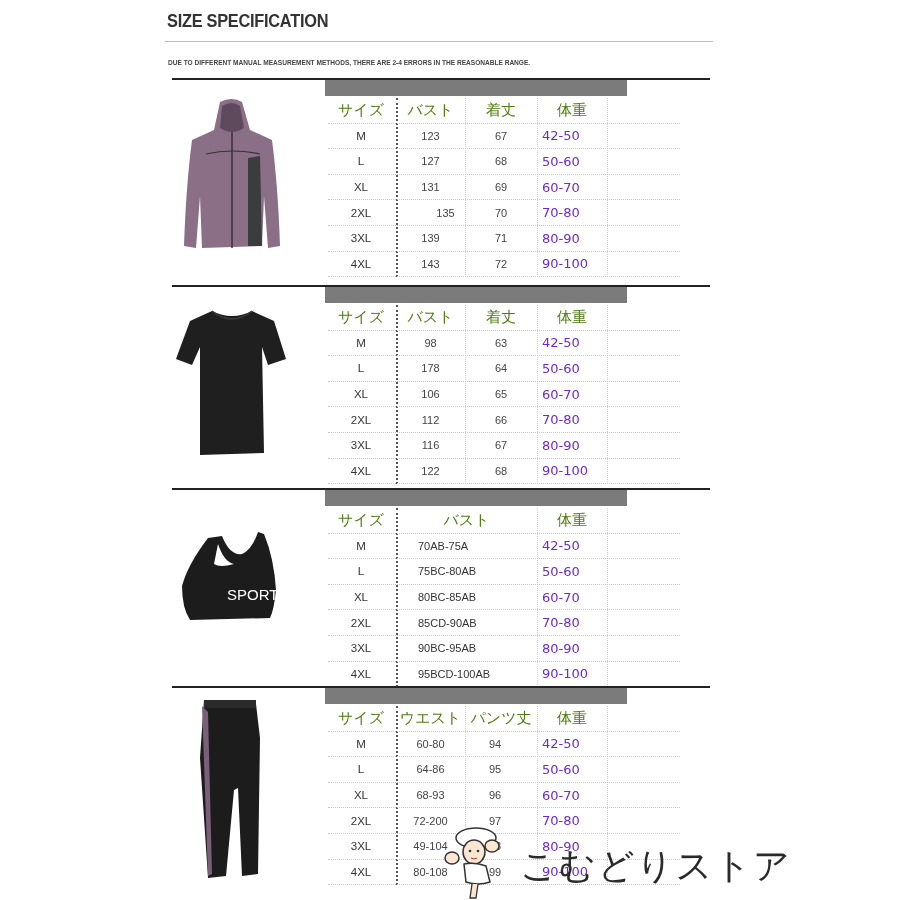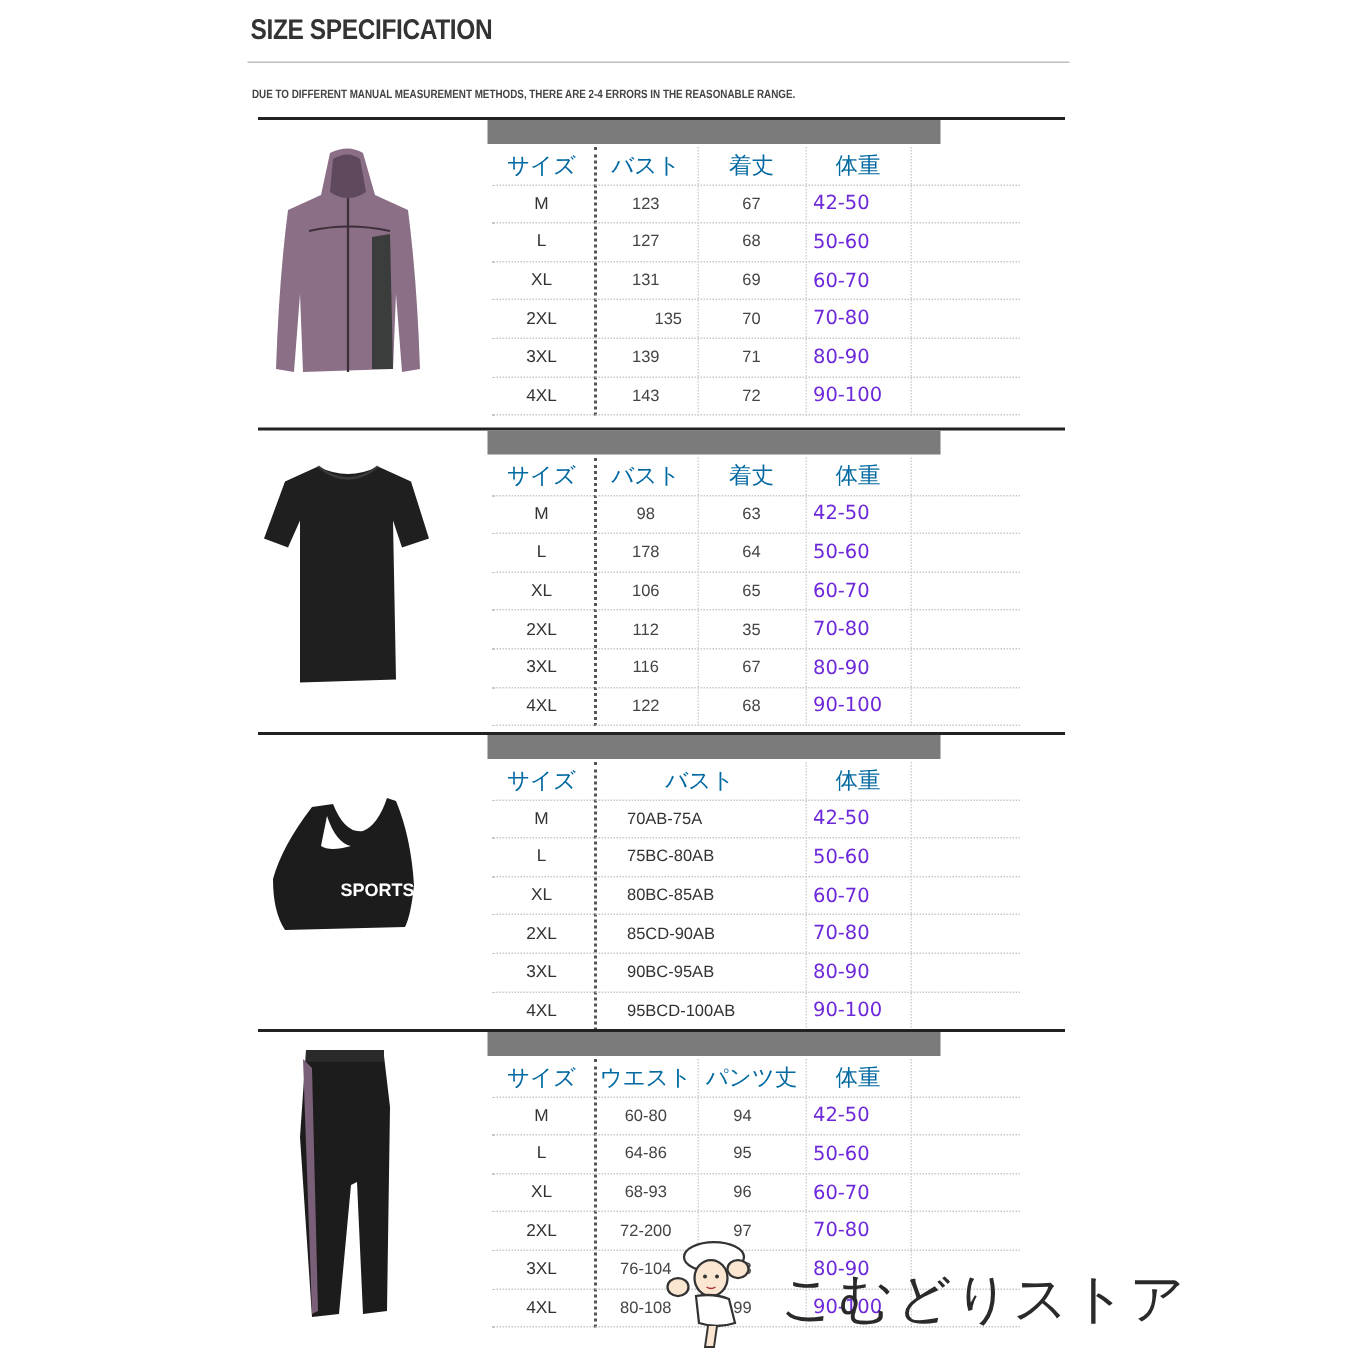--- a/index.html
+++ b/index.html
@@ -16,21 +16,21 @@
   .sec-bar { position: absolute; left: 325px; width: 302px; height: 16px; background: #7b7b7b; top: 2px; }
 
   .garment { position: absolute; }
 
   .tbl { position: absolute; left: 328px; top: 20px; width: 352px; }
   .row { position: relative; height: 24.6px; border-bottom: 1px dotted #c8c8c8; }
   .cell { position: absolute; top: 0; height: 100%; display: flex; align-items: center; justify-content: center;
           white-space: nowrap; }
   .vline { position: absolute; top: 0; bottom: 0; width: 0; border-left: 1px dotted #d0d0d0; }
   .vline.heavy { border-left: 2px dotted #555; }
-  .hdr .cell { font-size: 15px; color: #0369a1; font-weight: normal; }
+  .hdr .cell { font-size: 15px; color: #4d7c0f; font-weight: normal; }
   .size-cell { font-family: "Liberation Sans", sans-serif; font-size: 11.5px; color: #333; }
   .num-cell  { font-family: "Liberation Sans", sans-serif; font-size: 11px; color: #444; }
   .wt-cell   { font-family: "DejaVu Sans", sans-serif; font-size: 13px; color: #6d28d9; justify-content: flex-start; }
   .bra-cell  { font-family: "Liberation Sans", sans-serif; font-size: 11px; color: #333; justify-content: flex-start; }
 
   .watermark { position: absolute; left: 520px; top: 842px; font-size: 36px; color: #2a2a2a;
                font-family: Liberation Serif, serif; letter-spacing: 2px; }
   .mascot { position: absolute; left: 444px; top: 826px; }
 </style>
 </head>
@@ -132,21 +132,21 @@
     </div>
     <div class="row">
       <div class="cell size-cell" style="left:0;width:66px;">XL</div>
       <div class="cell num-cell" style="left:68px;width:69px;">106</div>
       <div class="cell num-cell" style="left:137px;width:72px;">65</div>
       <div class="cell wt-cell" style="left:214px;width:70px;">60-70</div>
     </div>
     <div class="row">
       <div class="cell size-cell" style="left:0;width:66px;">2XL</div>
       <div class="cell num-cell" style="left:68px;width:69px;">112</div>
-      <div class="cell num-cell" style="left:137px;width:72px;">35</div>
+      <div class="cell num-cell" style="left:137px;width:72px;">66</div>
       <div class="cell wt-cell" style="left:214px;width:70px;">70-80</div>
     </div>
     <div class="row">
       <div class="cell size-cell" style="left:0;width:66px;">3XL</div>
       <div class="cell num-cell" style="left:68px;width:69px;">116</div>
       <div class="cell num-cell" style="left:137px;width:72px;">67</div>
       <div class="cell wt-cell" style="left:214px;width:70px;">80-90</div>
     </div>
     <div class="row">
       <div class="cell size-cell" style="left:0;width:66px;">4XL</div>
@@ -158,21 +158,21 @@
 </div>
 
 <div class="section" style="top:488px; height:195px;">
   <div class="sec-line"></div>
   <div class="sec-bar"></div>
   <div class="garment" style="left:178px; top:40px; width:100px; height:100px;">
     <svg width="100" height="100" viewBox="0 0 100 100" style="position:absolute;left:0;top:0;">
       <path d="M30 10 L44 8 Q52 28 64 26 Q74 22 80 4 L86 6 Q96 30 98 62 Q96 82 92 90 L12 92 Q4 80 4 58 Q10 36 30 10 Z" fill="#1c1c1c"></path>
       <path d="M40 16 Q46 34 56 36 Q42 40 36 36 Z" fill="#ffffff"></path>
     </svg>
-    <span style="position:absolute; left:17px; top:58px; color:#fff; font-family:'Liberation Sans',sans-serif; font-weight:bold; font-size:12px;padding-left:32px;">SPORTS</span>
+    <span style="position:absolute; left:17px; top:58px; color:#fff; font-family:'Liberation Sans',sans-serif; font-weight:normal; font-size:15px;padding-left:32px;">SPORTS</span>
   </div>
   <div class="tbl">
     <div class="vline heavy" style="left:68px;"></div>
     <div class="vline" style="left:209px;"></div>
     <div class="vline" style="left:279px;"></div>
     <div class="row hdr">
       <div class="cell" style="left:0;width:66px;">サイズ</div>
       <div class="cell" style="left:68px;width:141px;">バスト</div>
       <div class="cell" style="left:209px;width:70px;">体重</div>
     </div>
@@ -247,21 +247,21 @@
       <div class="cell wt-cell" style="left:214px;width:70px;">60-70</div>
     </div>
     <div class="row">
       <div class="cell size-cell" style="left:0;width:66px;">2XL</div>
       <div class="cell num-cell" style="left:68px;width:69px;">72-200</div>
       <div class="cell num-cell" style="left:137px;width:60px;">97</div>
       <div class="cell wt-cell" style="left:214px;width:70px;">70-80</div>
     </div>
     <div class="row">
       <div class="cell size-cell" style="left:0;width:66px;">3XL</div>
-      <div class="cell num-cell" style="left:68px;width:69px;">76-104</div>
+      <div class="cell num-cell" style="left:68px;width:69px;">49-104</div>
       <div class="cell num-cell" style="left:137px;width:60px;">98</div>
       <div class="cell wt-cell" style="left:214px;width:70px;">80-90</div>
     </div>
     <div class="row">
       <div class="cell size-cell" style="left:0;width:66px;">4XL</div>
       <div class="cell num-cell" style="left:68px;width:69px;">80-108</div>
       <div class="cell num-cell" style="left:137px;width:60px;">99</div>
       <div class="cell wt-cell" style="left:214px;width:70px;">90-100</div>
     </div>
   </div>

